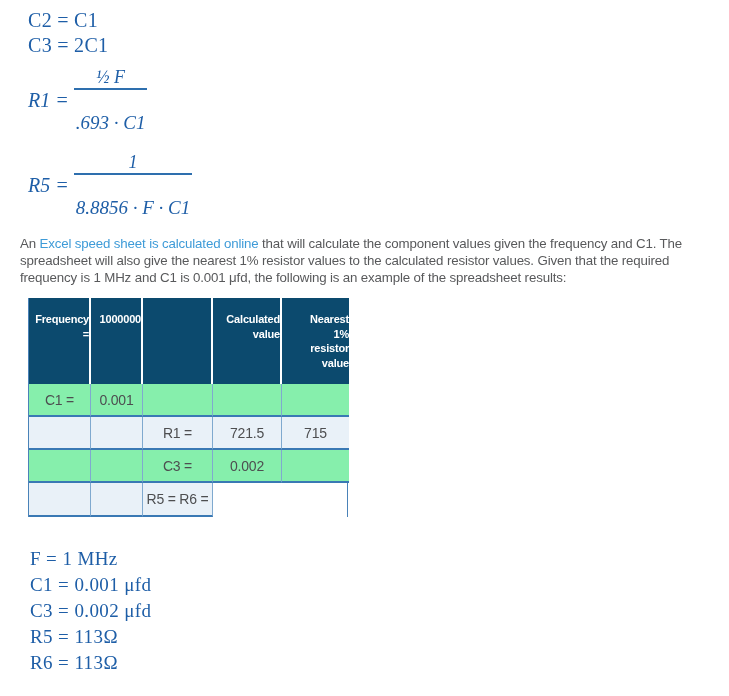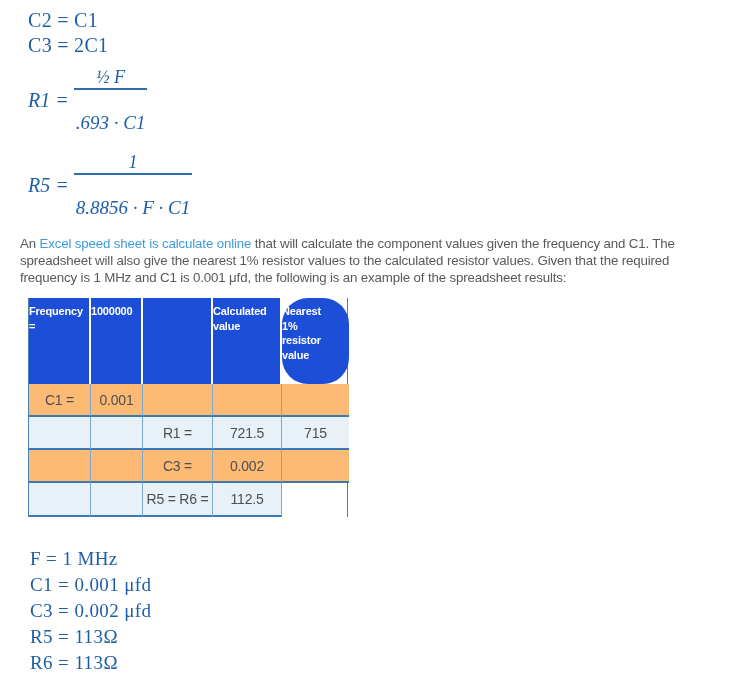--- a/index.html
+++ b/index.html
@@ -43,32 +43,32 @@
   .results-table {
     margin:12px 0 0 28px;
     display:grid;
     grid-template-columns:62px 52px 70px 69px 67px;
     grid-template-rows:86px 33px 33px 33px 34px;
     width:320px;
     border-left:1px solid #4a82b8;
     border-right:1px solid #4a82b8;
   }
   .th {
-    background:#1d4ed8; color:#ffffff;
+    background:#0c4a6e; color:#ffffff;
     font-weight:bold; font-size:11px; line-height:14.5px;
     letter-spacing:-0.2px;
-    text-align:left; padding-top:6px;
+    text-align:right; padding-top:14px;
     white-space:pre-line;
     border-right:2px solid #ffffff;
   }
-  .th:nth-child(5) { border-right:none;border-radius:26px; }
+  .th:nth-child(5) { border-right:none; }
   .td {
     display:flex; align-items:center; justify-content:center;
     font-size:14px; color:#4d4e50; letter-spacing:-0.2px;
-    background:#fdba74;
+    background:#86efac;
     border-right:1px solid #7fa9cf;
     border-bottom:2px solid #3a79b4;
   }
   .td:nth-child(5n) { border-right:none; }
   .td.alt { background:#e9f1f8; }
   
   .results-list { margin:29px 0 0 30px; }
   .result-line {
     font-size:19px; line-height:26px; letter-spacing:0.4px;
   }
@@ -93,21 +93,21 @@
 
     <div class="frac-row serif r5">
       <span class="f-lhs">R5 =</span>
       <span class="frac">
         <span class="num">1</span>
         <span class="den">8.8856 · F · C1</span>
       </span>
     </div>
   </section>
 
-  <p class="intro"><span>An </span><a>Excel speed sheet is calculate online</a><span> that will calculate the component values given the frequency and C1. The
+  <p class="intro"><span>An </span><a>Excel speed sheet is calculated online</a><span> that will calculate the component values given the frequency and C1. The
 spreadsheet will also give the nearest 1% resistor values to the calculated resistor values. Given that the required
 frequency is 1 MHz and C1 is 0.001 μfd, the following is an example of the spreadsheet results:</span></p>
 
   <div class="results-table">
       <div class="th">Frequency
 =</div>
       <div class="th">1000000</div>
       <div class="th"></div>
       <div class="th">Calculated
 value</div>
@@ -126,21 +126,20 @@
       <div class="td alt">721.5</div>
       <div class="td alt">715</div>
       <div class="td"></div>
       <div class="td"></div>
       <div class="td">C3 =</div>
       <div class="td">0.002</div>
       <div class="td"></div>
       <div class="td alt"></div>
       <div class="td alt"></div>
       <div class="td alt">R5 = R6 =</div>
-      <div class="td alt">112.5</div>
     </div>
 
   <section class="results-list">
       <div class="result-line serif">F = 1 MHz</div>
       <div class="result-line serif">C1 = 0.001 μfd</div>
       <div class="result-line serif">C3 = 0.002 μfd</div>
       <div class="result-line serif">R5 = 113Ω</div>
       <div class="result-line serif">R6 = 113Ω</div>
     </section>
 

